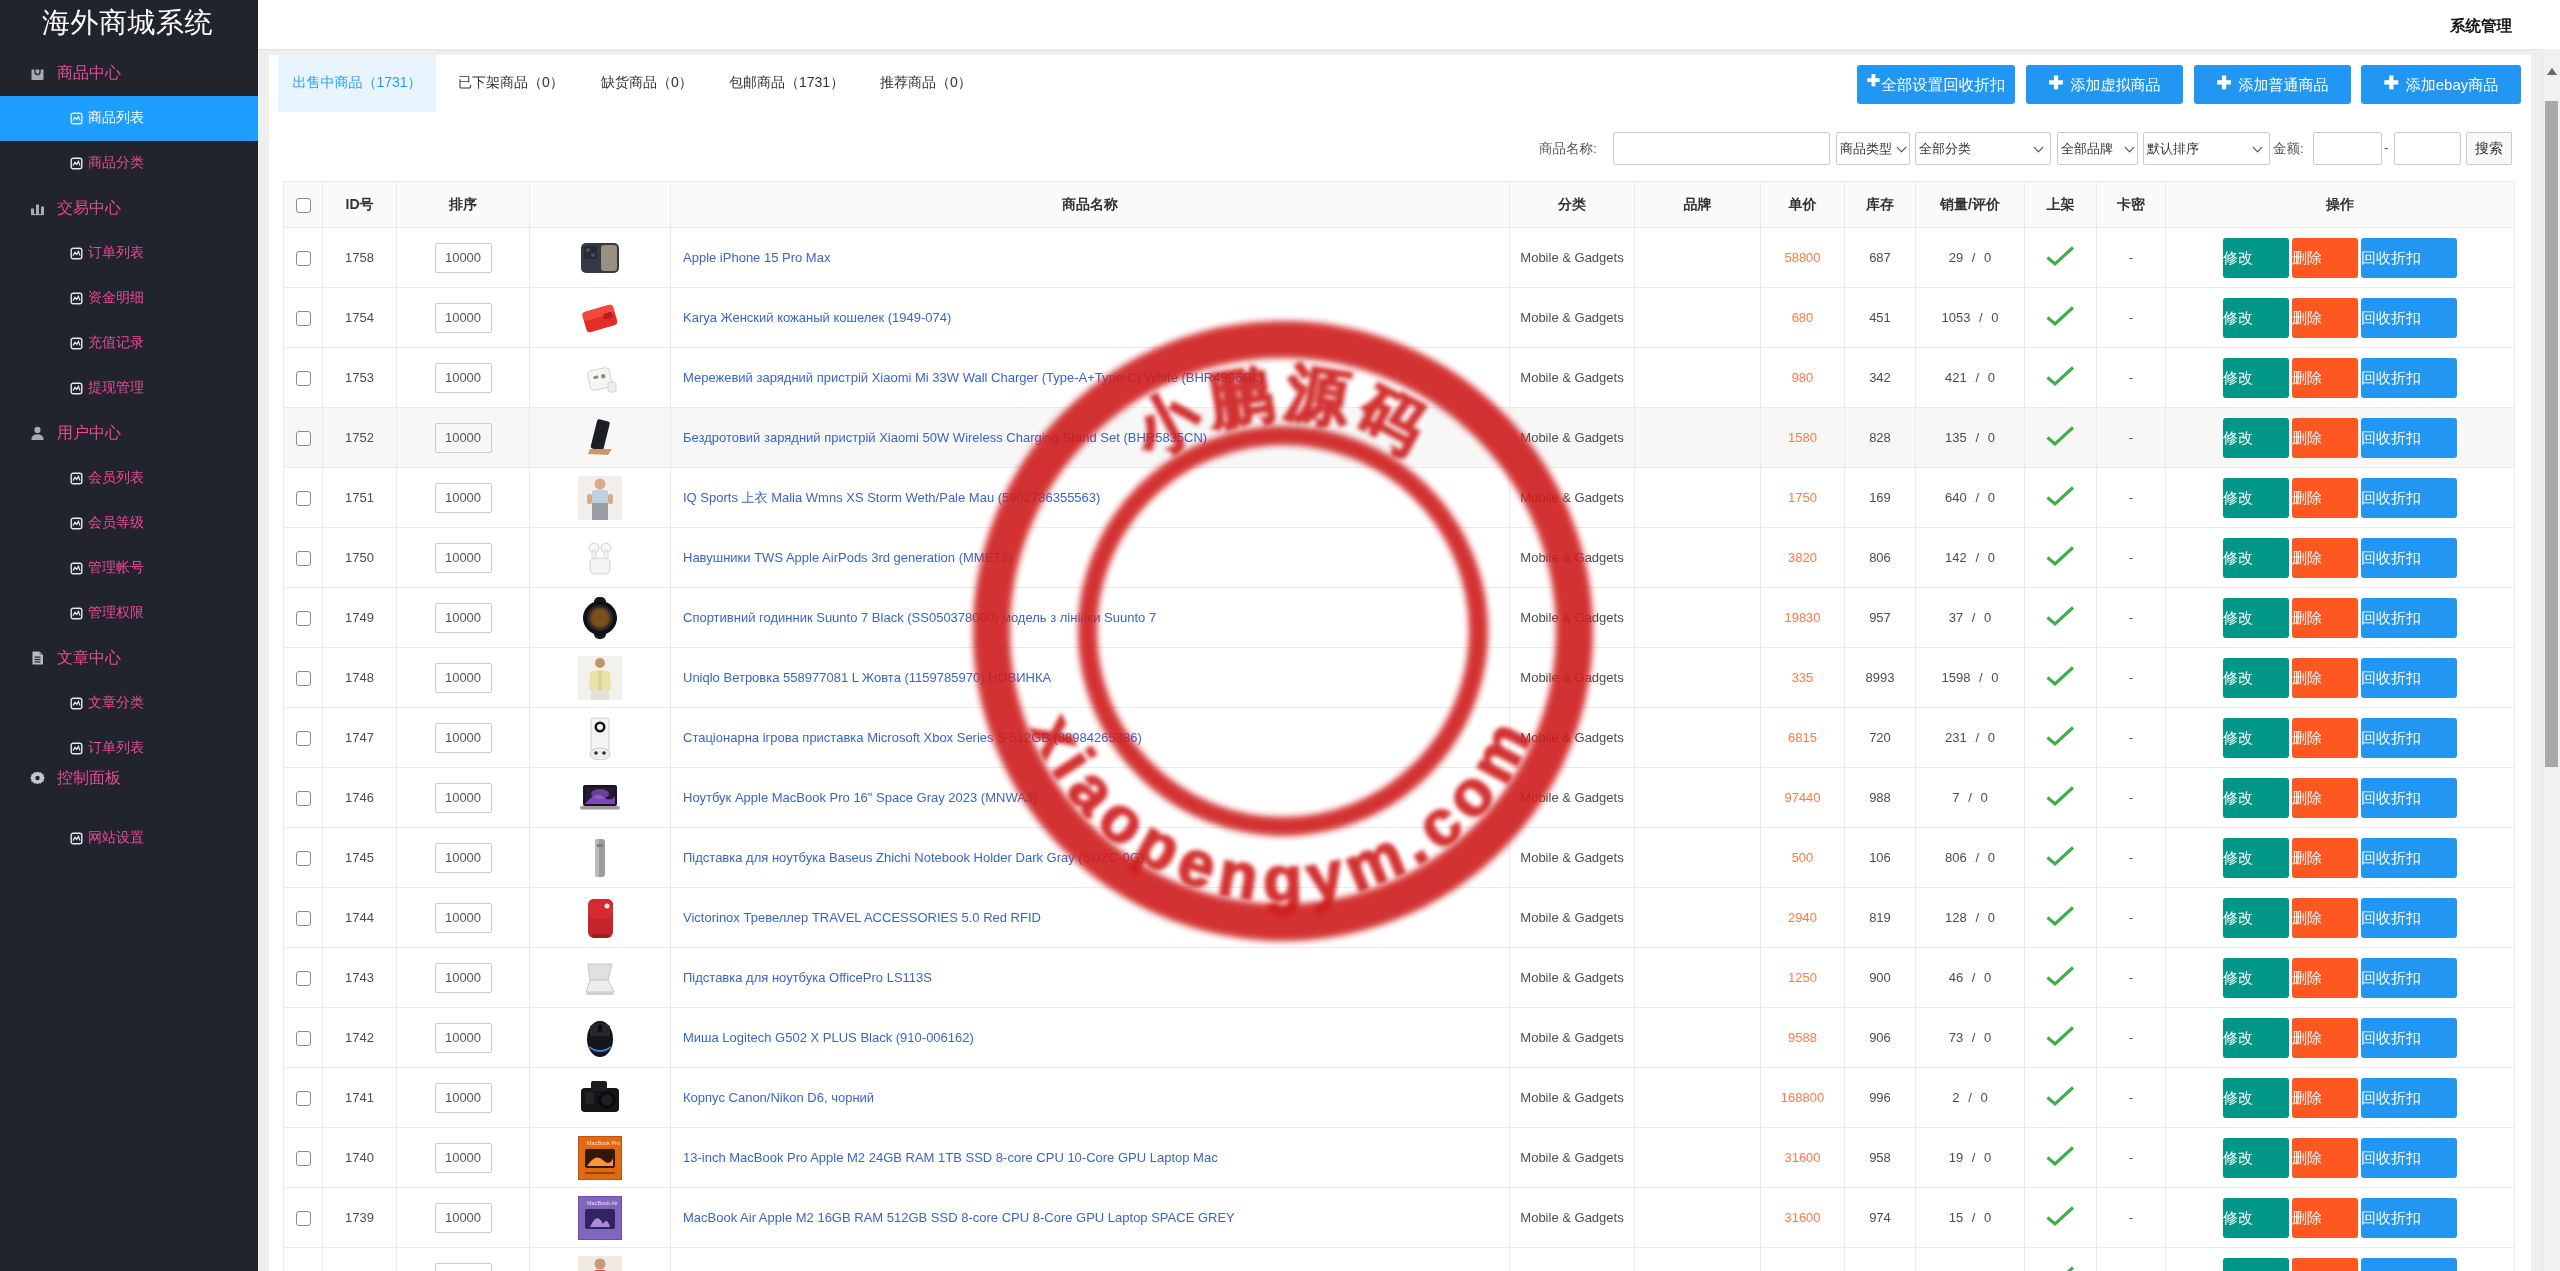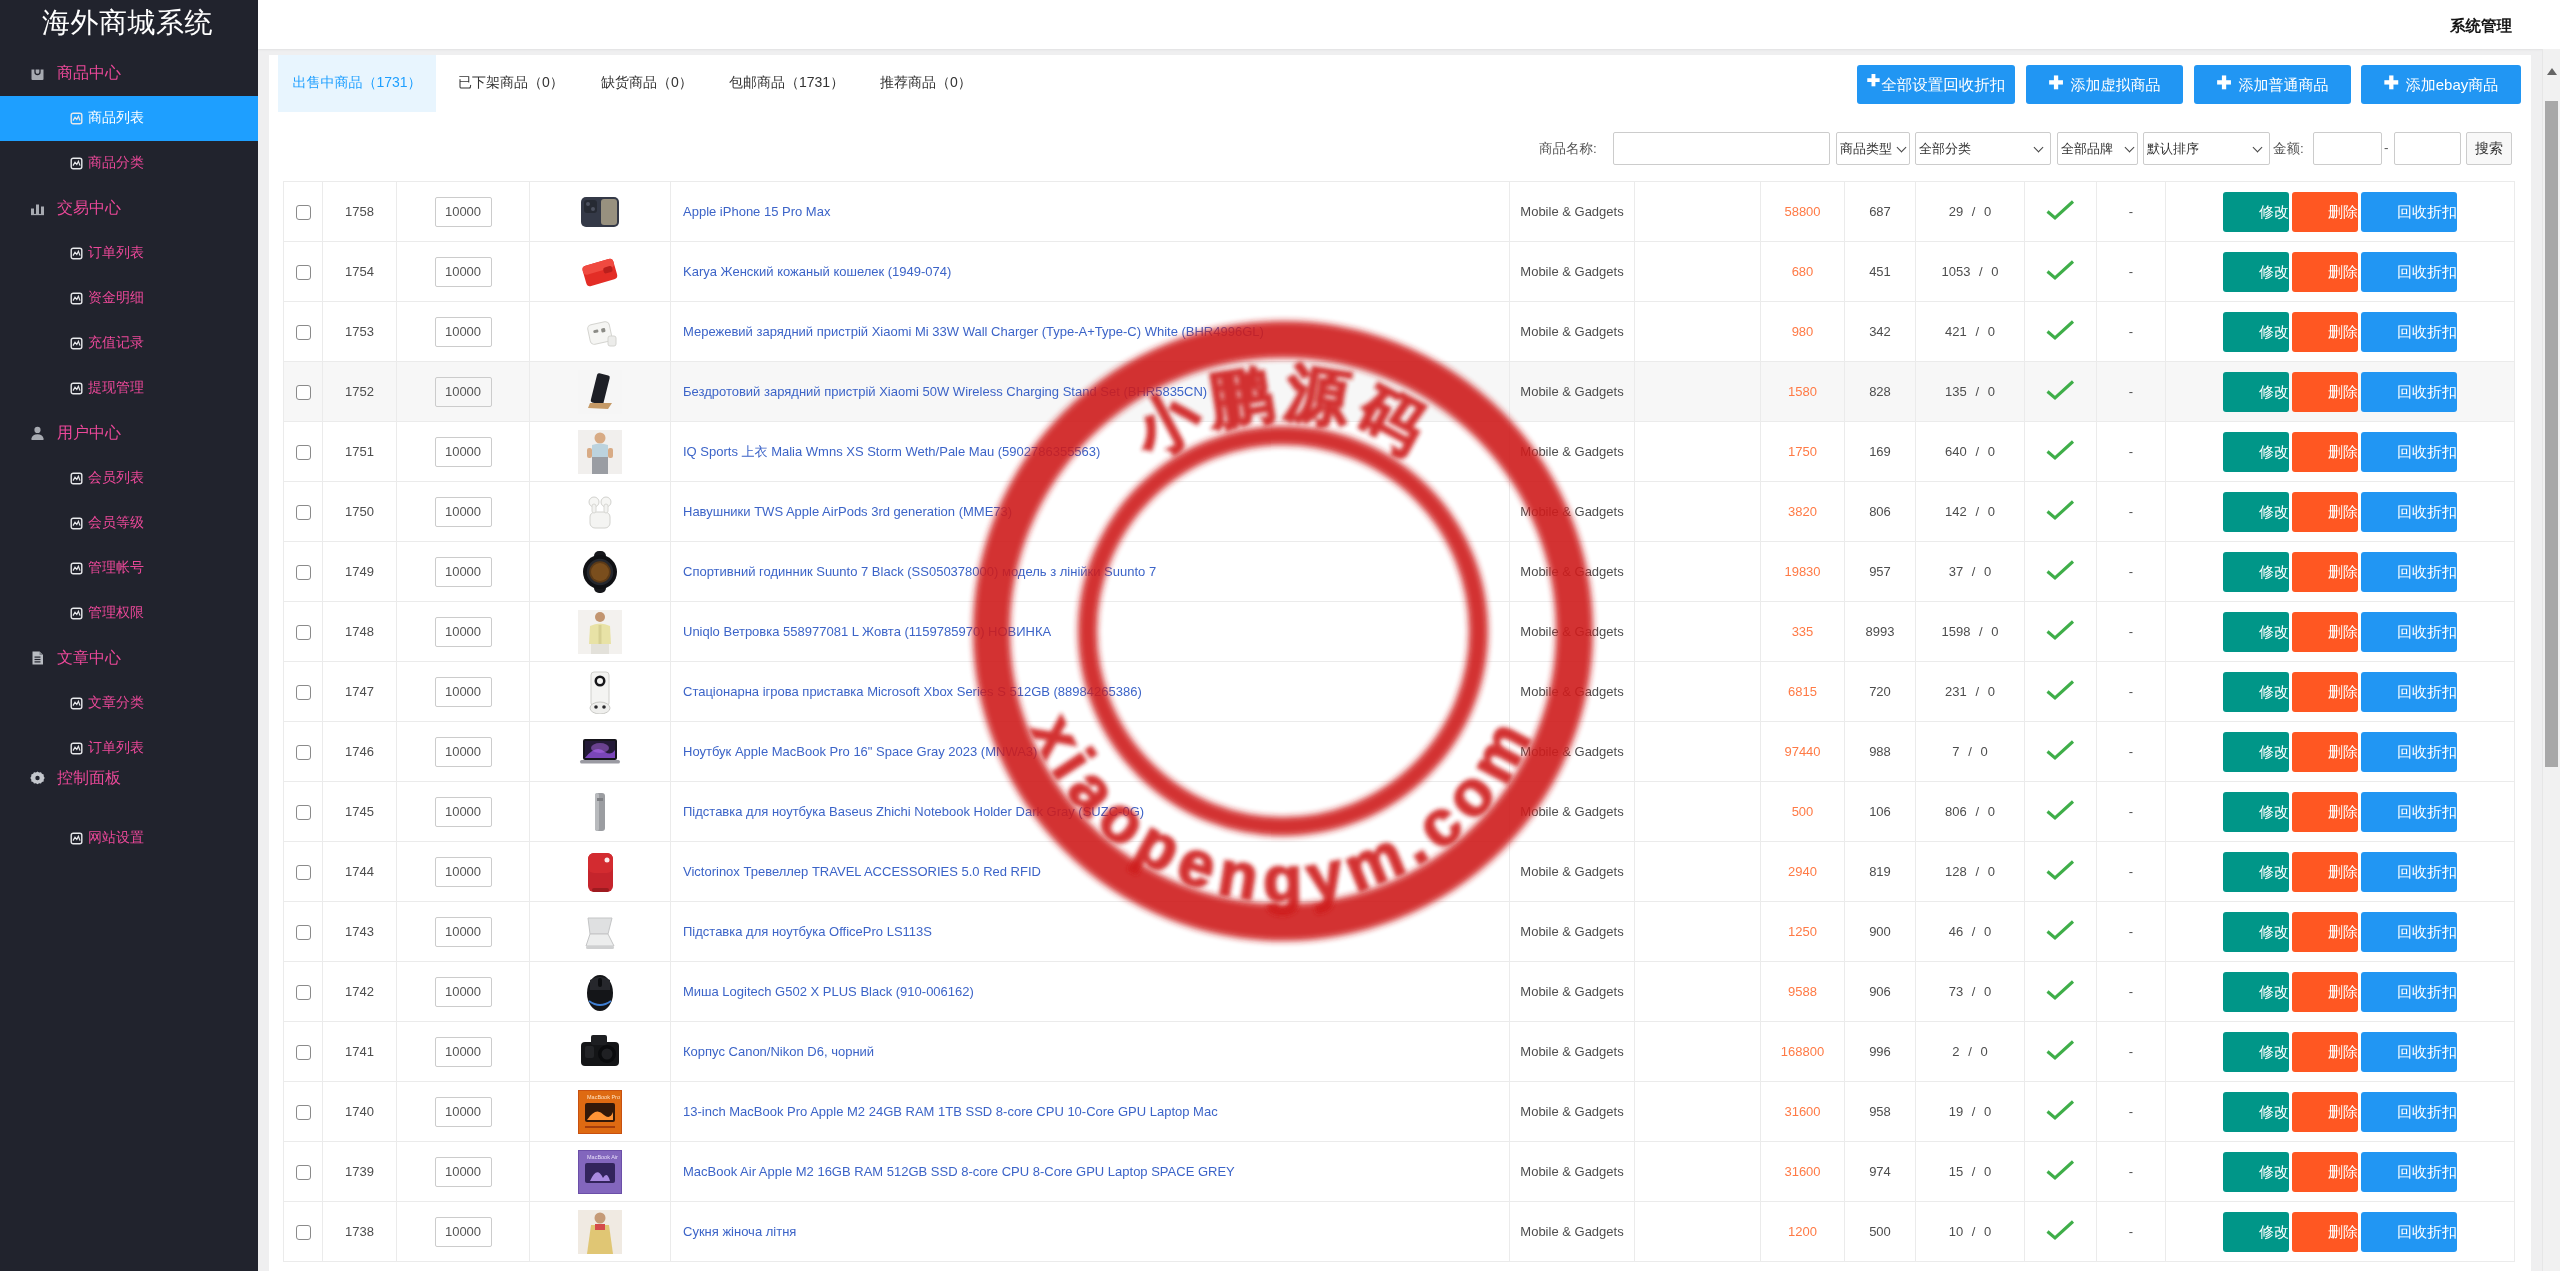--- a/index.html
+++ b/index.html
@@ -29,21 +29,21 @@
 .searchbtn{position:absolute;top:13px;left:2197px;width:46px;height:33px;border:1px solid #ccc;border-radius:2px;background:#f8f8f8;font-size:14px;color:#333;text-align:center;line-height:31px;}
 table.main{position:absolute;left:14px;top:62px;width:2231px;border-collapse:collapse;table-layout:fixed;}
 table.main th{background:#fafafa;height:46px;font-size:14px;color:#333;font-weight:700;border:1px solid #ebebeb;text-align:center;}
 table.main td{height:60px;font-size:13px;color:#4d4d4d;border:1px solid #ebebeb;text-align:center;background:#fff;}
 tr.gray td{background:#f7f7f7;}
 table.main td.name{text-align:left;padding-left:12px;}
 td.name a{color:#3c64c8;text-decoration:none;font-size:13px;}
 table.main td.price{color:#ff7a45;}
 .cb{display:inline-block;width:15px;height:15px;border:1px solid #8a8a8a;border-radius:3px;background:#fff;vertical-align:middle;}
 .sortin{display:inline-block;width:57px;height:30px;border:1px solid #ccc;border-radius:2px;font-size:13px;color:#555;text-align:center;line-height:28px;}
-.btn{display:inline-block;height:40px;border-radius:3px;color:#fff;font-size:15px;text-align:right;line-height:40px;vertical-align:middle;}
+.btn{display:inline-block;height:40px;border-radius:3px;color:#fff;font-size:15px;text-align:left;line-height:40px;vertical-align:middle;}
 .b-edit{width:66px;background:#009688;margin-right:3px;}
 .b-del{width:66px;background:#ff5722;margin-right:3px;}
 .b-disc{width:96px;background:#2196f3;}
 .thumb{display:inline-block;width:44px;height:44px;vertical-align:middle;}
 .scroll{position:absolute;left:2542px;top:49px;width:18px;height:1222px;background:#f1f1f1;border-left:1px solid #e6e6e6;}
 .thumbbar{position:absolute;left:2545px;top:101px;width:13px;height:666px;background:#a8a8a8;}
 .uparrow{position:absolute;left:2547px;top:68px;width:0;height:0;border-left:5px solid transparent;border-right:5px solid transparent;border-bottom:7px solid #666;}
 </style></head><body>
 <div class="sidebar">
     <div class="logo">海外商城系统</div>
@@ -218,20 +218,35 @@
         <col style="width:125px">
         <col style="width:126px">
         <col style="width:84px">
         <col style="width:71px">
         <col style="width:109px">
         <col style="width:72px">
         <col style="width:69px">
         <col style="width:349px">
       </colgroup>
 <tbody>
+        <tr>
+<th><span class="cb"></span></th>
+          <th>ID号</th>
+          <th>排序</th>
+          <th></th>
+          <th>商品名称</th>
+          <th>分类</th>
+          <th>品牌</th>
+          <th>单价</th>
+          <th>库存</th>
+          <th>销量/评价</th>
+          <th>上架</th>
+          <th>卡密</th>
+          <th>操作</th>
+        </tr>
 <tr>
           <td><span class="cb"></span></td>
           <td>1758</td>
           <td><span class="sortin">10000</span></td>
 <td><span class="thumb"><svg width="44" height="44">
                 <rect x="3" y="7" width="38" height="30" rx="5" fill="#343947"></rect>
                 <rect x="23" y="9" width="16" height="26" rx="3" fill="#98917f"></rect>
                 <rect x="6" y="10" width="13" height="13" rx="3" fill="#262a33"></rect>
                 <circle cx="10" cy="14" r="2" fill="#4d5260"></circle>
                 <circle cx="15" cy="19" r="2" fill="#4d5260"></circle>

